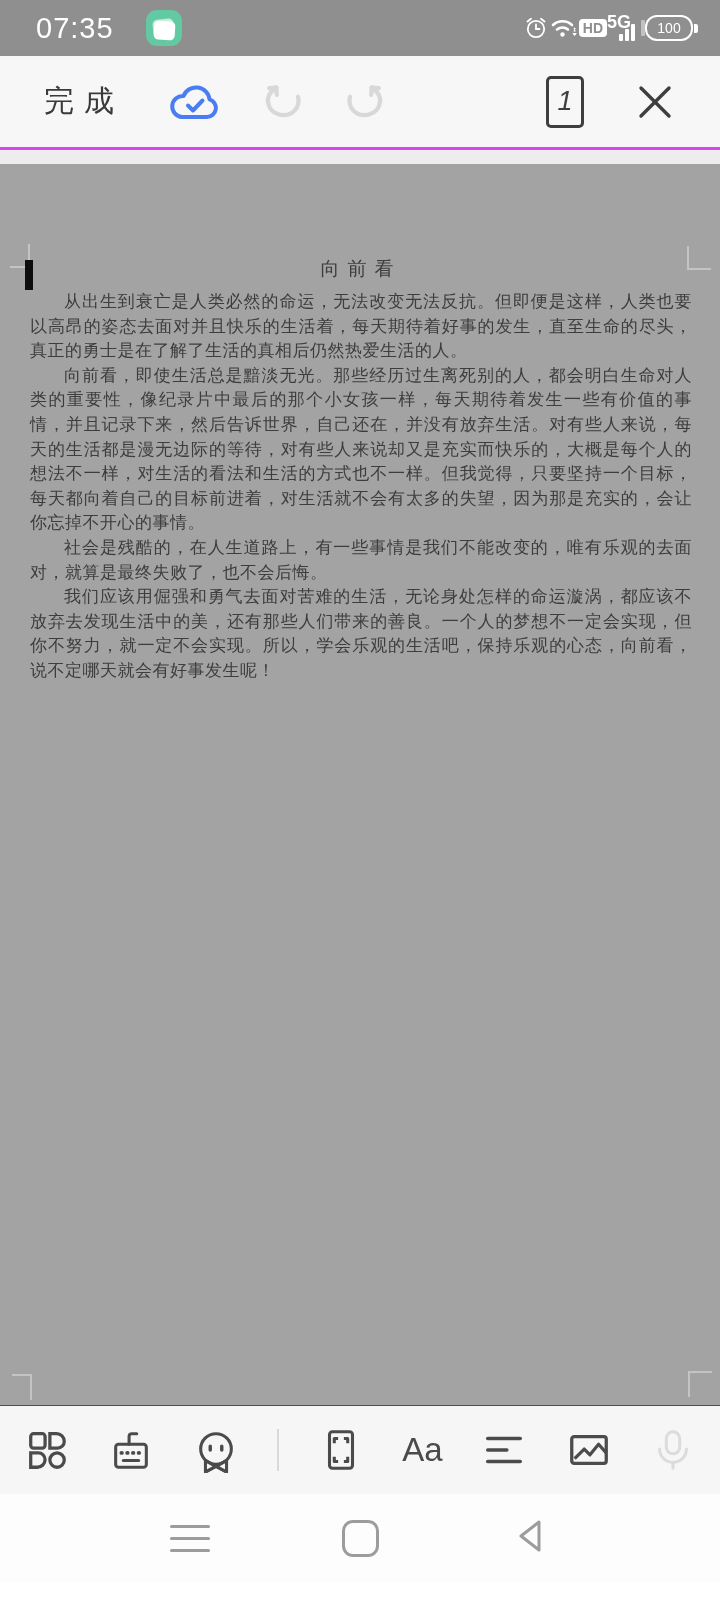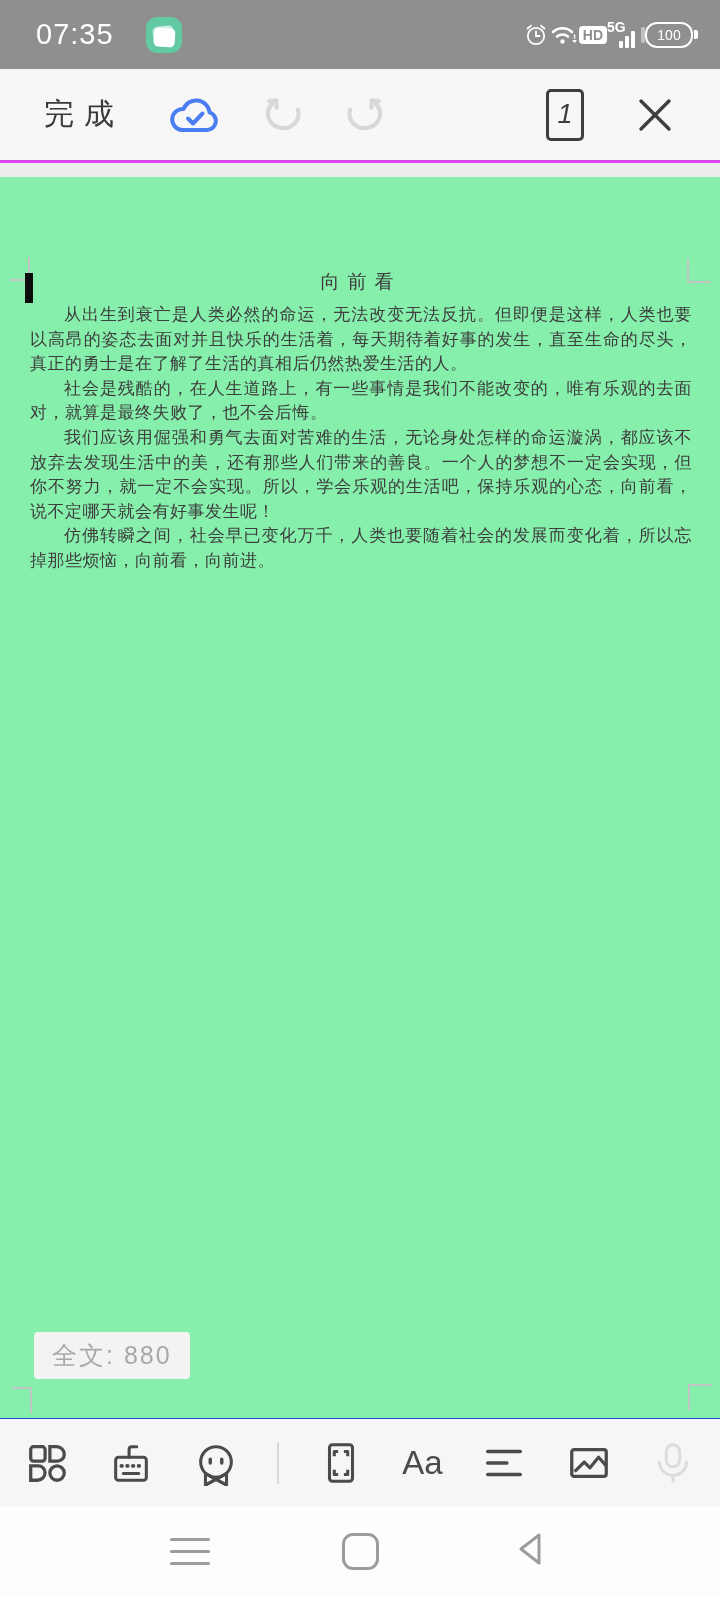--- a/index.html
+++ b/index.html
@@ -1,50 +1,50 @@
 <!DOCTYPE html>
 <html><head>
 <meta charset="utf-8">
 <style>
   * { box-sizing: border-box; margin: 0; padding: 0; }
   html,body { width:720px; height:1600px; }
   body { font-family:"Liberation Sans", sans-serif; background:#fff; }
   .screen { position:relative; width:720px; height:1600px; overflow:hidden; display:flex; flex-direction:column; }
 
   
-  .statusbar { height:69px; background:#8f8f8f; color:#fff; display:flex; align-items:center; padding:0 22px 0 36px; flex:0 0 auto; }
+  .statusbar { height:56px; background:#8f8f8f; color:#fff; display:flex; align-items:center; padding:0 22px 0 36px; flex:0 0 auto; }
   .sb-time { font-size:29px; letter-spacing:1px; font-weight:400; }
   .sb-appicon { width:36px; height:36px; border-radius:11px; background:#63c9a3; margin-left:32px; position:relative; }
   .sb-appicon .blob1 { position:absolute; left:7px; top:9px; width:21px; height:19px; background:rgba(255,255,255,.65); border-radius:5px; transform:rotate(-6deg); }
   .sb-appicon .blob2 { position:absolute; left:8px; top:11px; width:21px; height:19px; background:#fff; border-radius:5px; transform:rotate(4deg); }
   .sb-right { margin-left:auto; display:flex; align-items:center; }
   .sb-hd { background:#fff; color:#8f8f8f; font-weight:bold; font-size:14px; border-radius:4px; padding:2px 4px; line-height:1; }
   .sb-5g { position:relative; width:34px; height:28px; }
-  .sb-5g .g5 { position:absolute; left:0; top:-1px; font-size:14px; font-weight:bold; line-height:1; }
+  .sb-5g .g5 { position:absolute; left:0; top:-1px; font-size:18px; font-weight:bold; line-height:1; }
   .sb-5g .bars { position:absolute; right:6px; bottom:1px; display:flex; align-items:flex-end; gap:2px; }
   .sb-5g .bars i { display:block; width:4px; background:#fff; border-radius:1px; }
   .sb-simbar { width:4px; height:16px; background:rgba(255,255,255,.45); border-radius:1px; }
   .sb-batt { display:flex; align-items:center; }
   .sb-batt .shell { border:2px solid #fff; border-radius:12px; width:48px; height:26px; display:flex; align-items:center; justify-content:center; font-size:14px; }
   .sb-batt .nub { width:4px; height:9px; background:#fff; border-radius:0 2px 2px 0; margin-left:1px; }
 
   
   .toolbar { height:94px; background:#f7f7f7; border-bottom:3px solid #d946ef; display:flex; align-items:center; padding:0 44px; flex:0 0 auto; }
   .tb-done { font-size:30px; color:#3a3a3a; letter-spacing:10px; cursor:pointer; }
   .tb-icon { display:flex; align-items:center; justify-content:center; }
   .tb-cloud { margin-left:44px; }
   .tb-undo { margin-left:38px; }
   .tb-redo { margin-left:36px; }
   .tb-pagebox { margin-left:auto; width:38px; height:52px; border:3px solid #3e3e3e; border-radius:5px; display:flex; align-items:center; justify-content:center; font-size:27px; color:#3e3e3e; font-style:italic; }
   .tb-close { margin-left:50px; }
 
   .pagegap { height:14px; background:#ededed; flex:0 0 auto; }
 
   
-  .page { position:relative; background:#86efac; height:1241px; flex:0 0 auto; overflow:hidden; padding:92px 28px 0 30px; }
+  .page { position:relative; background:#a3a3a3; height:1241px; flex:0 0 auto; overflow:hidden; padding:92px 28px 0 30px; }
   .doc-title { text-align:center; font-size:19px; color:#3d3d3d; letter-spacing:8px; margin-bottom:8px; }
   .doc-body p { font-size:17px; line-height:24.6px; color:#3d3d3d; text-align:justify; text-indent:2em; letter-spacing:0.5px; }
   .cursor { position:absolute; left:25px; top:96px; width:8px; height:30px; background:#0d0d0d; }
   .mark { position:absolute; }
   .mark-tl { left:10px; top:80px; width:20px; height:24px; border-right:2px solid #c4c4c4; border-bottom:2px solid #c4c4c4; }
   .mark-tr { left:687px; top:82px; width:24px; height:24px; border-left:2px solid #c4c4c4; border-bottom:2px solid #c4c4c4; }
   .mark-bl { left:12px; top:1210px; width:20px; height:26px; border-right:2px solid #c4c4c4; border-top:2px solid #c4c4c4; }
   .mark-br { left:688px; top:1207px; width:24px; height:26px; border-left:2px solid #c4c4c4; border-top:2px solid #c4c4c4; }
   .wordcount { position:absolute; left:34px; top:1155px; background:#f3f3f3; border-radius:4px; padding:7px 18px; font-size:25px; color:#a9a9a9; letter-spacing:2px; }
 
@@ -147,26 +147,25 @@
   <div class="page">
     <span class="mark mark-tl"></span>
     <span class="mark mark-tr"></span>
     <span class="mark mark-bl"></span>
     <span class="mark mark-br"></span>
     <span class="cursor"></span>
 
     <div class="doc-title">向前看</div>
     <div class="doc-body">
       <p>从出生到衰亡是人类必然的命运，无法改变无法反抗。但即便是这样，人类也要以高昂的姿态去面对并且快乐的生活着，每天期待着好事的发生，直至生命的尽头，真正的勇士是在了解了生活的真相后仍然热爱生活的人。</p>
+      <p>向前看，即使生活总是黯淡无光。那些经历过生离死别的人，都会明白生命对人类的重要性，像纪录片中最后的那个小女孩一样，每天期待着发生一些有价值的事情，并且记录下来，然后告诉世界，自己还在，并没有放弃生活。对有些人来说，每天的生活都是漫无边际的等待，对有些人来说却又是充实而快乐的，大概是每个人的想法不一样，对生活的看法和生活的方式也不一样。但我觉得，只要坚持一个目标，每天都向着自己的目标前进着，对生活就不会有太多的失望，因为那是充实的，会让你忘掉不开心的事情。</p>
       <p>社会是残酷的，在人生道路上，有一些事情是我们不能改变的，唯有乐观的去面对，就算是最终失败了，也不会后悔。</p>
       <p>我们应该用倔强和勇气去面对苦难的生活，无论身处怎样的命运漩涡，都应该不放弃去发现生活中的美，还有那些人们带来的善良。一个人的梦想不一定会实现，但你不努力，就一定不会实现。所以，学会乐观的生活吧，保持乐观的心态，向前看，说不定哪天就会有好事发生呢！</p>
-      <p>仿佛转瞬之间，社会早已变化万千，人类也要随着社会的发展而变化着，所以忘掉那些烦恼，向前看，向前进。</p>
     </div>
 
-    <span class="wordcount">全文: 880</span>
   </div>
 
   <div class="bottombar">
     <span class="bb-icon">
       <svg width="46" height="46" viewBox="0 0 48 48" fill="none" stroke="currentColor" stroke-width="3.4">
         <rect x="7" y="7" width="15" height="15" rx="3"></rect>
         <path d="M27 7 h7 a8 8 0 0 1 8 8 v0 a7 7 0 0 1 -7 7 h-8 z"></path>
         <path d="M7 27 h8 a7 7 0 0 1 7 7 v0 a8 8 0 0 1 -8 8 h-7 z"></path>
         <circle cx="34.5" cy="34.5" r="7.5"></circle>
       </svg>

